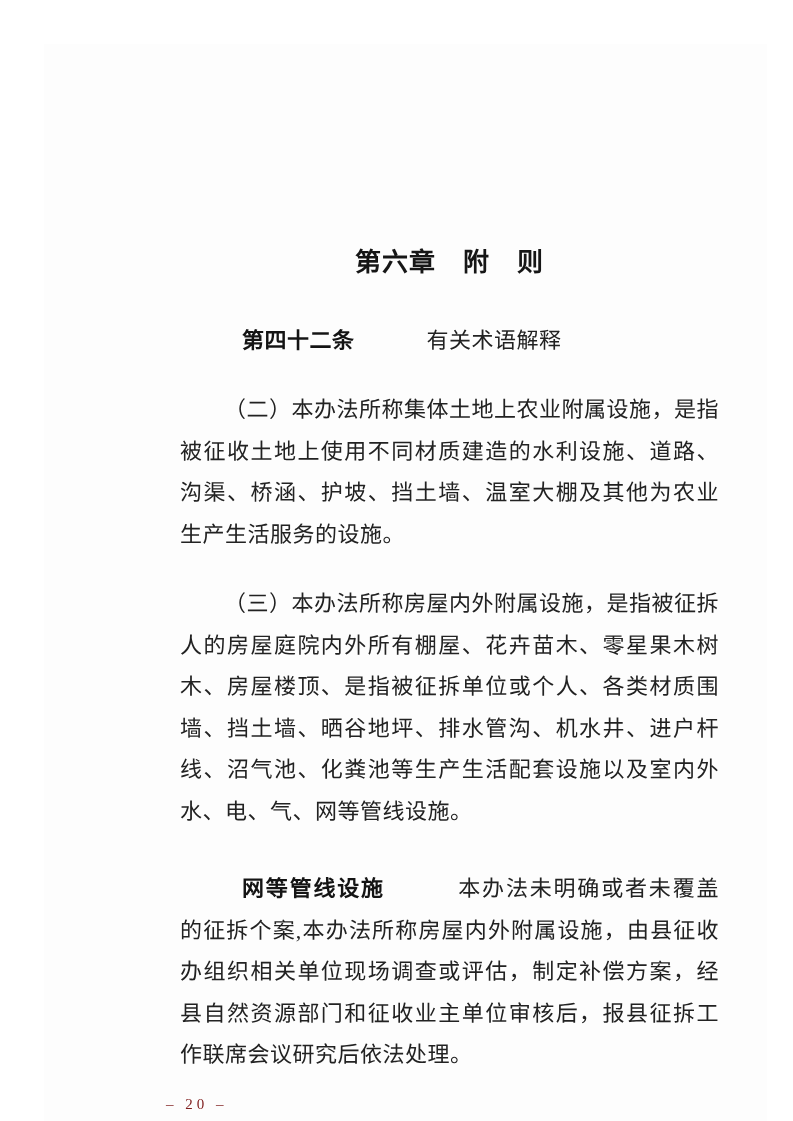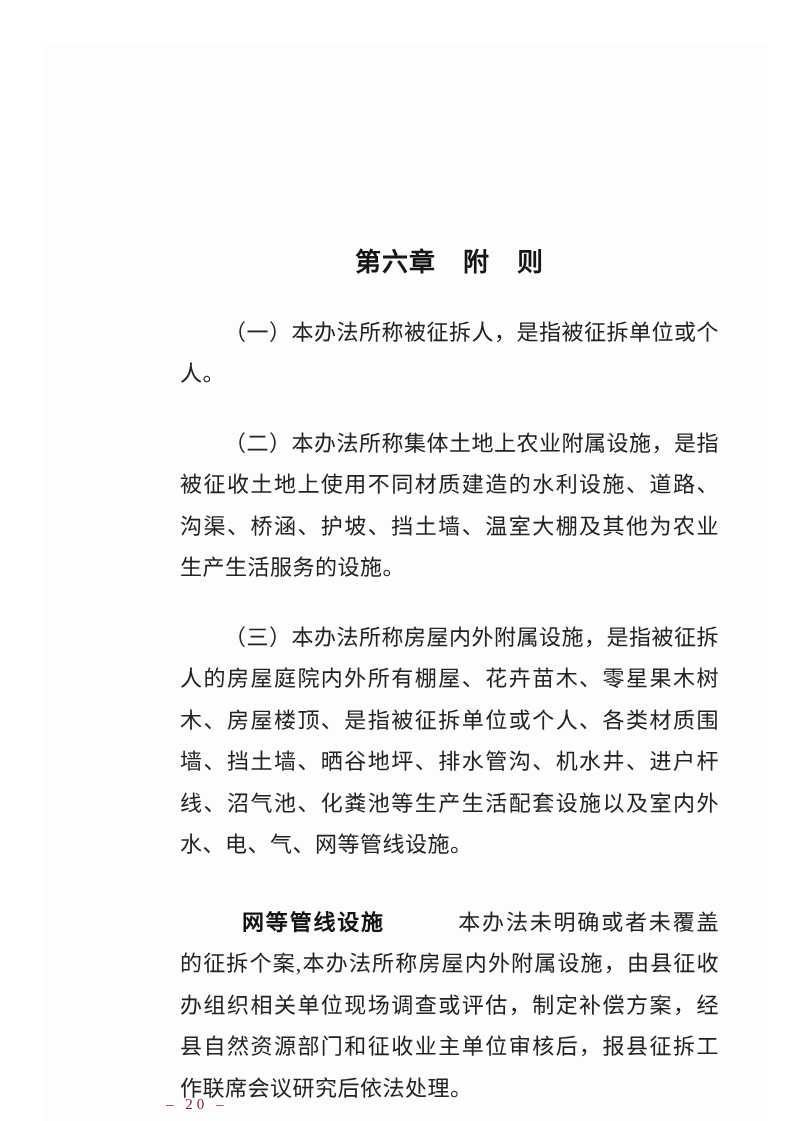--- a/index.html
+++ b/index.html
@@ -54,22 +54,22 @@
   }
 </style>
 </head>
 <body>
 
 <div class="page">
   <div class="content">
 
     <h1 class="chapter">第六章　附　则</h1>
 
+    <p class="para"><span class="art-num">第四十二条</span><span class="num-gap"></span><span>有关术语解释</span></p>
 
-    <p class="para">（一）本办法所称被征拆人，是指被征拆单位或个人。</p>
 
     <p class="para">（二）本办法所称集体土地上农业附属设施，是指被征收土地上使用不同材质建造的水利设施、道路、沟渠、桥涵、护坡、挡土墙、温室大棚及其他为农业生产生活服务的设施。</p>
 
     <p class="para">（三）本办法所称房屋内外附属设施，是指被征拆人的房屋庭院内外所有棚屋、花卉苗木、零星果木树木、房屋楼顶、是指被征拆单位或个人、各类材质围墙、挡土墙、晒谷地坪、排水管沟、机水井、进户杆线、沼气池、化粪池等生产生活配套设施以及室内外水、电、气、网等管线设施。</p>
 
     <p class="para"><span class="art-num">网等管线设施</span><span class="num-gap"></span><span>本办法未明确或者未覆盖的征拆个案,本办法所称房屋内外附属设施，由县征收办组织相关单位现场调查或评估，制定补偿方案，经县自然资源部门和征收业主单位审核后，报县征拆工作联席会议研究后依法处理。</span></p>
 
 
   </div>
 

